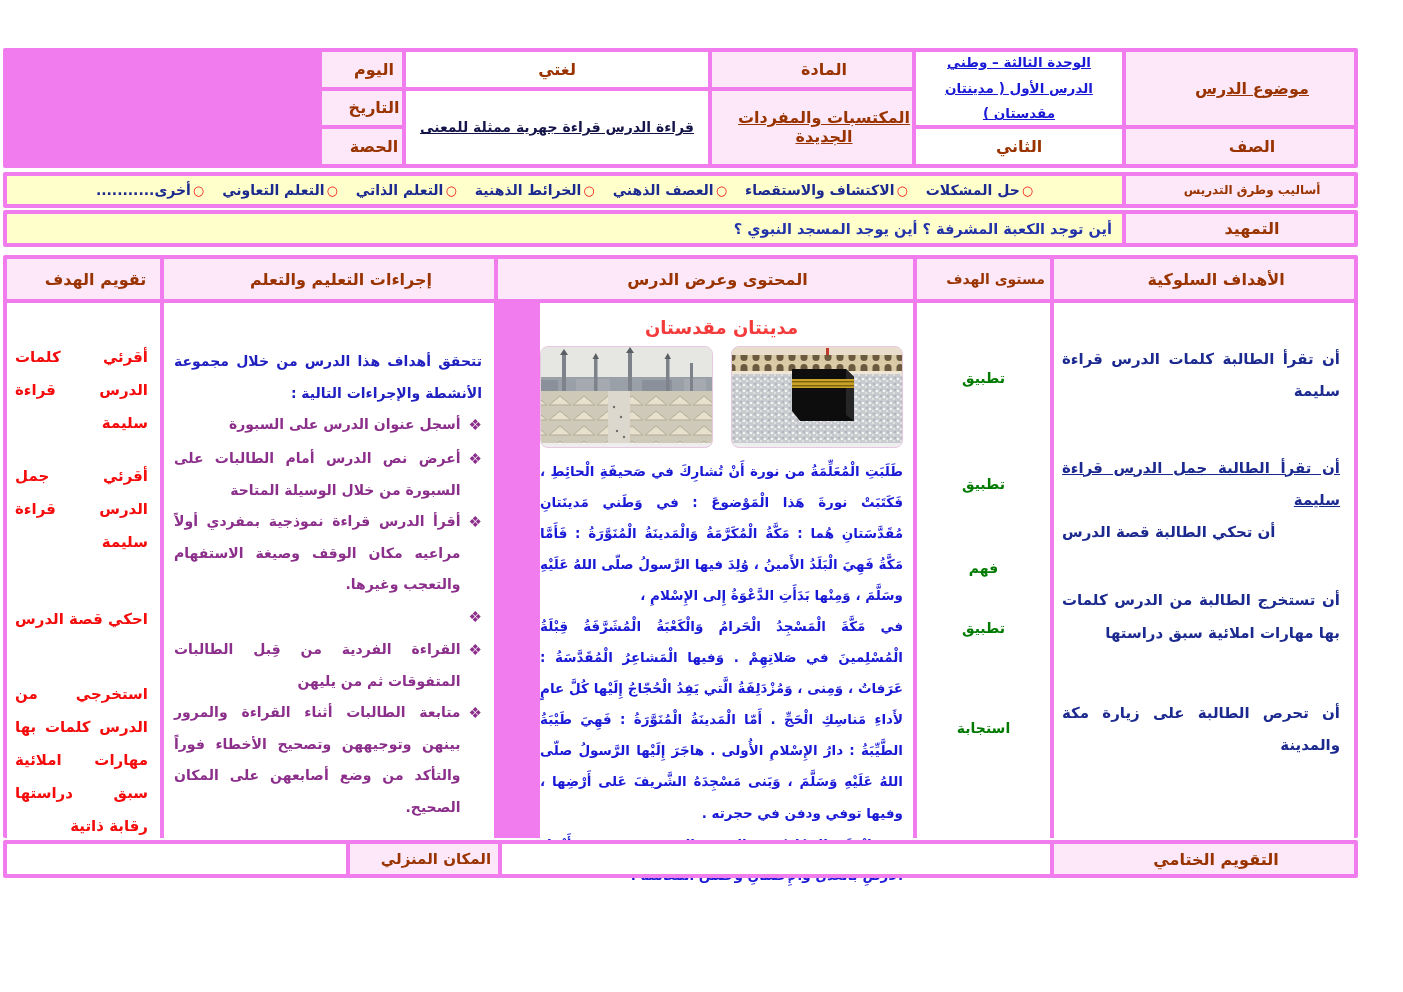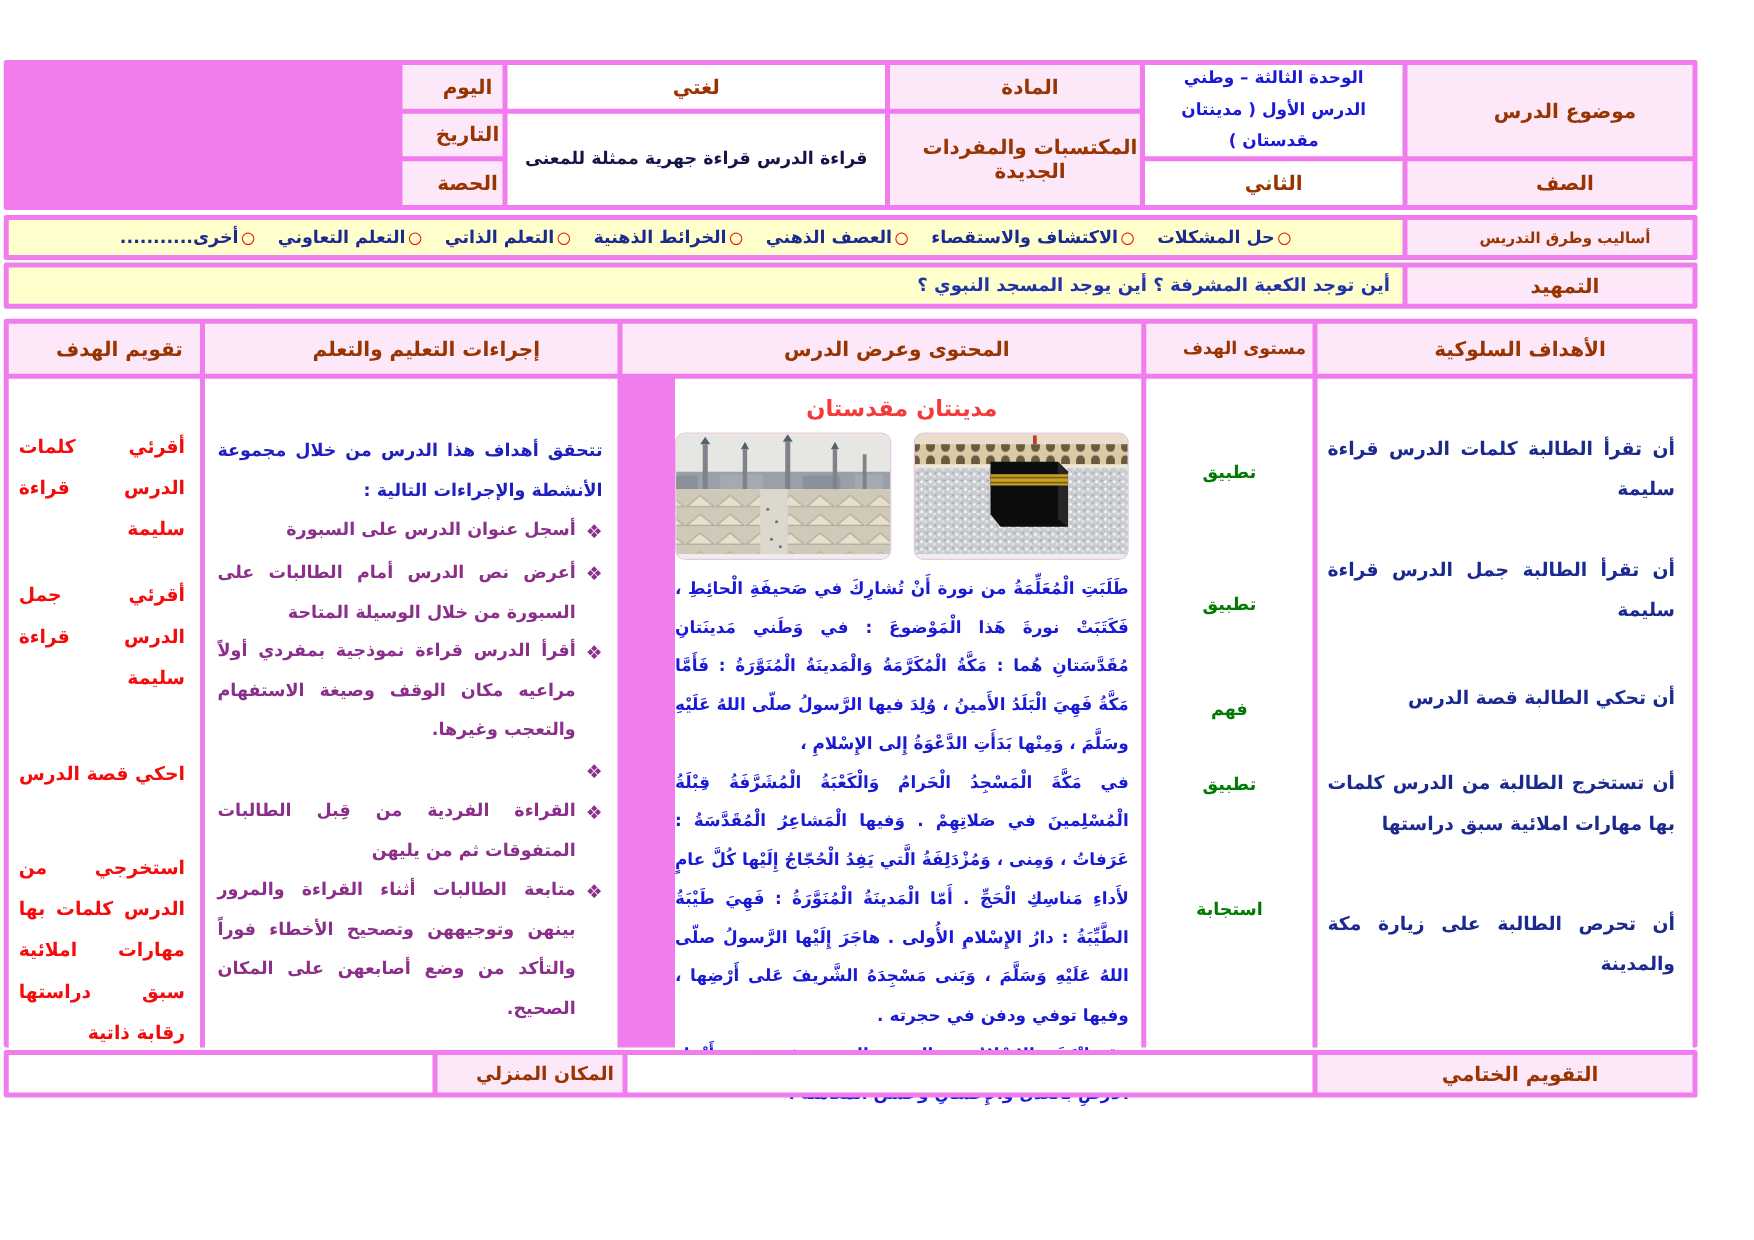--- a/index.html
+++ b/index.html
@@ -16,21 +16,21 @@
   .tbl{position:absolute;background:var(--c-border);padding:4px;display:grid;gap:4px;border-radius:2px;}
   .cell{background:#fff;display:flex;align-items:center;justify-content:center;text-align:center;}
   .cell.pink{background:var(--c-cellpink);padding-left:24px;}
   .cell.yellow{background:var(--c-yellow);}
   .lbl{color:var(--c-brown);font-weight:bold;font-size:16px;}
 
   
   #top-table{right:45px;top:48px;width:1355px;height:120px;
     grid-template-columns:228px 206px 200px 302px 80px 1fr;
     grid-template-rows:1fr 1fr 1fr;}
-  .span2{grid-row:span 2;}
+  .span2{grid-row:span 2;text-decoration:underline;}
   .span3{grid-row:span 3;}
   .topic-value{flex-direction:column;color:var(--c-blue);font-weight:bold;font-size:13.5px;line-height:1.9;}
   .acquired-value{color:var(--c-darknavy);font-weight:bold;font-size:14px;padding:0 6px;}
   .inner-grid{display:grid;grid-template-columns:repeat(5,1fr);grid-template-rows:repeat(3,1fr);gap:4px;background:var(--c-border);}
   .inner-grid>div{background:#fff;}
 
   
   #methods-row{right:45px;top:172px;width:1355px;height:36px;grid-template-columns:228px 1fr;}
   #intro-row{right:45px;top:210px;width:1355px;height:37px;grid-template-columns:228px 1fr;}
   .methods-line{justify-content:center;gap:18px;font-size:14px;font-weight:bold;color:var(--c-navy);}
@@ -39,21 +39,21 @@
   .intro-text{justify-content:flex-start;padding-right:10px;color:#2233aa;font-weight:bold;font-size:14.5px;}
 
   
   #main-table{right:45px;top:255px;width:1355px;height:583px;
     grid-template-columns:300px 133px 415px 330px 1fr;
     grid-template-rows:40px 1fr;}
   .col-body{align-items:flex-start;justify-content:flex-start;flex-direction:column;}
 
   .objectives{padding:40px 14px 0 8px;color:var(--c-navy);font-weight:bold;font-size:15px;text-align:right;}
   .obj{line-height:2.15;width:100%;text-align:justify;}
-  .obj.o1{margin-top:0;}  .obj.o2{margin-top:32px;} .obj.o3{margin-top:38px;text-align:right;}
+  .obj.o1{margin-top:0;}  .obj.o2{margin-top:44px;text-decoration:underline;} .obj.o3{text-align:left;}
   .obj.o4{margin-top:36px;} .obj.o5{margin-top:48px;}
 
   .levels{color:var(--c-green);font-weight:bold;font-size:14px;align-items:center;}
   .lvl{line-height:1;}
   .lvl.l1{margin-top:68px;} .lvl.l2{margin-top:92px;} .lvl.l3{margin-top:70px;}
   .lvl.l4{margin-top:46px;} .lvl.l5{margin-top:86px;}
 
   .content{padding:14px 10px 0 0;margin-left:42px;}
   .content-title{width:100%;text-align:center;color:var(--c-titlered);font-weight:bold;font-size:18px;margin-bottom:8px;}
   .pics{width:100%;display:flex;justify-content:center;gap:18px;margin-bottom:8px;}

